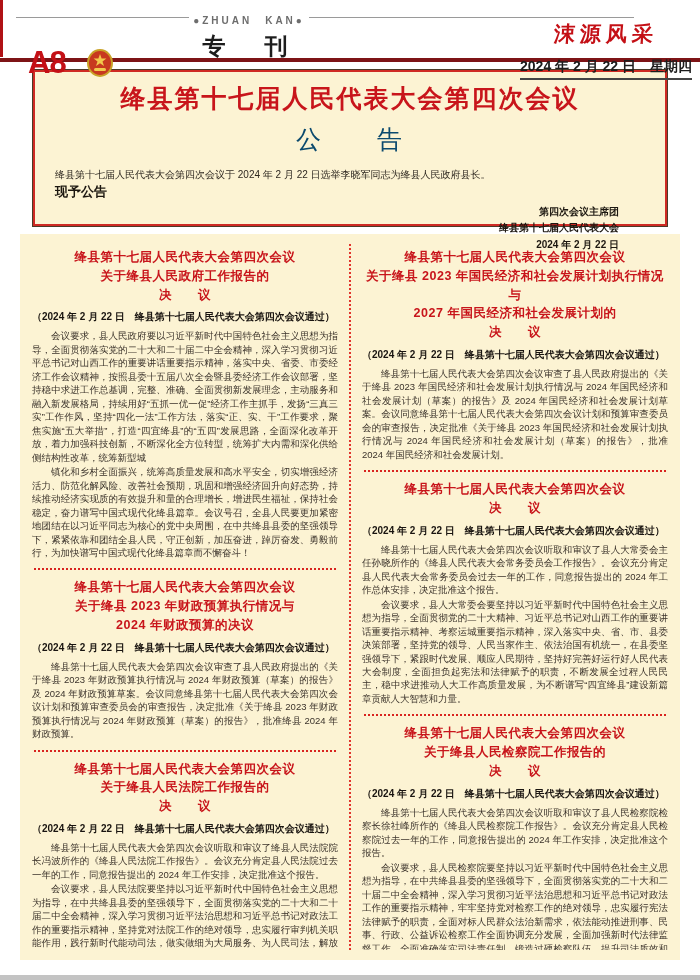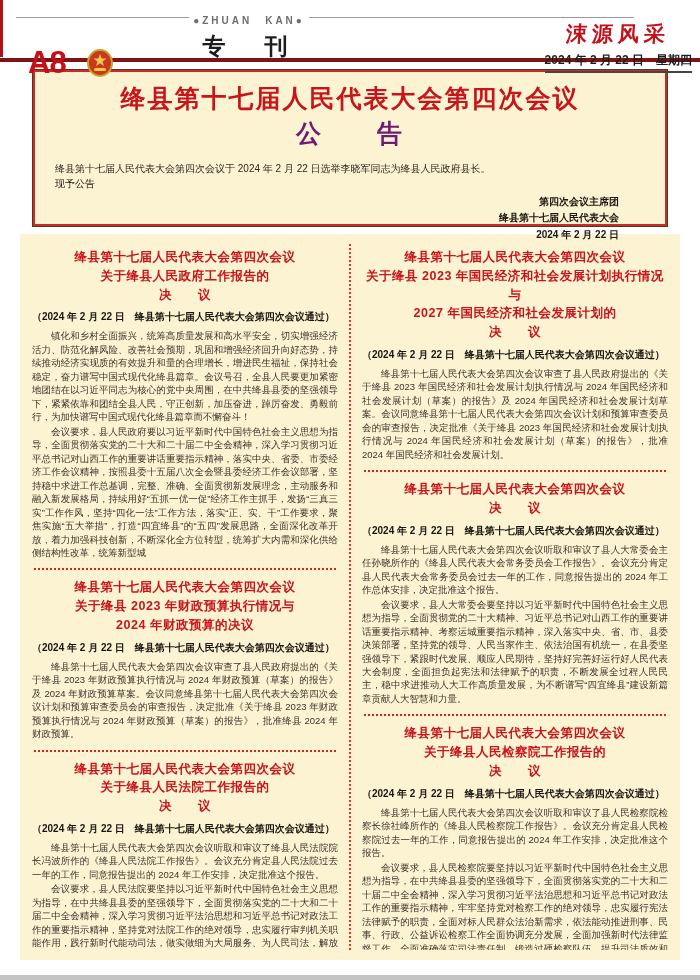--- a/index.html
+++ b/index.html
@@ -12,32 +12,32 @@
   .page-id{position:absolute;left:28px;top:20px;display:flex;align-items:center;gap:21px;margin-top:27px;}
   .page-label{color:#c41016;font-size:31px;font-weight:800;line-height:1;letter-spacing:-1px;}
   .emblem{width:26px;height:28px;display:block;}
   .section-head{position:absolute;left:164px;top:10px;width:170px;text-align:center;}
   .pinyin{display:inline-block;background:#fff;padding:0 4px;color:#6d6d6d;font-size:10px;
           letter-spacing:3px;font-weight:bold;position:relative;z-index:1;}
   .section-title{margin-top:3px;font-size:23px;font-weight:bold;color:#1d1d1d;letter-spacing:8px;}
   .masthead{position:absolute;right:8px;top:20px;text-align:center;}
   .masthead-name{color:#c41016;font-size:21px;font-weight:800;letter-spacing:5px;
                  transform:skewX(-4deg);display:inline-block;}
-  .masthead-date{margin-top:4px;font-size:12px;font-weight:bold;color:#1d1d1d;
+  .masthead-date{margin-top:10px;font-size:14px;font-weight:bold;color:#1d1d1d;
                  border-bottom:2px solid #444;padding-bottom:2px;}
   .header-rule{height:4px;background:#7e1416;width:100%;}
   
   .banner{margin:8px 33px 0;height:156px;background:#fcf3d3;border:2px solid #cf2a24;
           box-shadow:0 0 0 1px #4a3a28;box-sizing:border-box;padding:10px 20px 6px;}
   .banner-title{color:#c8151b;font-weight:800;text-align:center;font-size:25px;
                 letter-spacing:2px;line-height:1.35;}
-  .banner-title2{color:#701a75;font-weight:700;text-align:center;font-size:25px;
-                 letter-spacing:2px;margin-top:1px;}
+  .banner-title2{color:#0c4a6e;font-weight:400;text-align:center;font-size:25px;
+                 letter-spacing:2px;margin-top:7px;}
   .banner-body{margin-top:11px;font-size:10px;color:#2e2820;line-height:1.5;}
-  .banner-proclaim{font-size:10px;font-weight:normal;color:#1c1710;margin-top:1px;}
+  .banner-proclaim{font-size:13px;font-weight:bold;color:#1c1710;margin-top:1px;}
   .banner-sign{margin-top:3px;text-align:right;padding-right:26px;font-size:10px;
                font-weight:bold;color:#1c1710;line-height:1.65;}
   
   .content{margin:8px 20px 0;height:726px;background:#fcf3d3;display:flex;
            padding:10px 12px;box-sizing:border-box;overflow:hidden;}
   .col{flex:1;overflow:hidden;min-width:0;}
   .divider{width:0;border-left:2px dotted #e2342c;margin:0 11px;}
   .article{margin-top:4px;}
   .art-title{margin:4px 0 2px;color:#c8151b;font-weight:800;text-align:center;
              font-size:12.5px;line-height:1.5;letter-spacing:0.5px;}
@@ -89,22 +89,22 @@
 
   <div class="content">
     <div class="col">
         <section class="article">
           <h2 class="art-title">
             <div>绛县第十七届人民代表大会第四次会议</div>
             <div>关于绛县人民政府工作报告的</div>
             <div>决　　议</div>
           </h2>
           <p class="passed">（2024 年 2 月 22 日　绛县第十七届人民代表大会第四次会议通过）</p>
+          <p class="body-p">会议要求，县人民政府要以习近平新时代中国特色社会主义思想为指导，全面贯彻落实党的二十大和二十届二中全会精神，深入学习贯彻习近平总书记对山西工作的重要讲话重要指示精神，落实中央、省委、市委经济工作会议精神，按照县委十五届八次全会暨县委经济工作会议部署，坚持稳中求进工作总基调，完整、准确、全面贯彻新发展理念，主动服务和融入新发展格局，持续用好“五抓一优一促”经济工作主抓手，发扬“三真三实”工作作风，坚持“四化一法”工作方法，落实“正、实、干”工作要求，聚焦实施“五大举措”，打造“四宜绛县”的“五四”发展思路，全面深化改革开放，着力加强科技创新，不断深化全方位转型，统筹扩大内需和深化供给侧结构性改革，统筹新型城</p>
           <p class="body-p">镇化和乡村全面振兴，统筹高质量发展和高水平安全，切实增强经济活力、防范化解风险、改善社会预期，巩固和增强经济回升向好态势，持续推动经济实现质的有效提升和量的合理增长，增进民生福祉，保持社会稳定，奋力谱写中国式现代化绛县篇章。会议号召，全县人民要更加紧密地团结在以习近平同志为核心的党中央周围，在中共绛县县委的坚强领导下，紧紧依靠和团结全县人民，守正创新，加压奋进，踔厉奋发、勇毅前行，为加快谱写中国式现代化绛县篇章而不懈奋斗！</p>
-          <p class="body-p">会议要求，县人民政府要以习近平新时代中国特色社会主义思想为指导，全面贯彻落实党的二十大和二十届二中全会精神，深入学习贯彻习近平总书记对山西工作的重要讲话重要指示精神，落实中央、省委、市委经济工作会议精神，按照县委十五届八次全会暨县委经济工作会议部署，坚持稳中求进工作总基调，完整、准确、全面贯彻新发展理念，主动服务和融入新发展格局，持续用好“五抓一优一促”经济工作主抓手，发扬“三真三实”工作作风，坚持“四化一法”工作方法，落实“正、实、干”工作要求，聚焦实施“五大举措”，打造“四宜绛县”的“五四”发展思路，全面深化改革开放，着力加强科技创新，不断深化全方位转型，统筹扩大内需和深化供给侧结构性改革，统筹新型城</p>
         </section>
         <div class="sep"></div>
         <section class="article">
           <h2 class="art-title">
             <div>绛县第十七届人民代表大会第四次会议</div>
             <div>关于绛县 2023 年财政预算执行情况与</div>
             <div>2024 年财政预算的决议</div>
           </h2>
           <p class="passed">（2024 年 2 月 22 日　绛县第十七届人民代表大会第四次会议通过）</p>
           <p class="body-p">绛县第十七届人民代表大会第四次会议审查了县人民政府提出的《关于绛县 2023 年财政预算执行情况与 2024 年财政预算（草案）的报告》及 2024 年财政预算草案。会议同意绛县第十七届人民代表大会第四次会议计划和预算审查委员会的审查报告，决定批准《关于绛县 2023 年财政预算执行情况与 2024 年财政预算（草案）的报告》，批准绛县 2024 年财政预算。</p>

